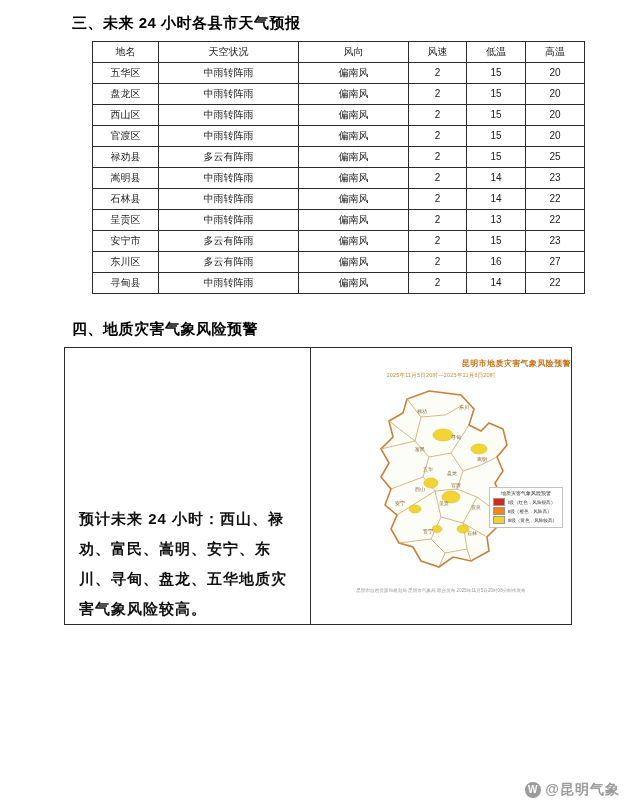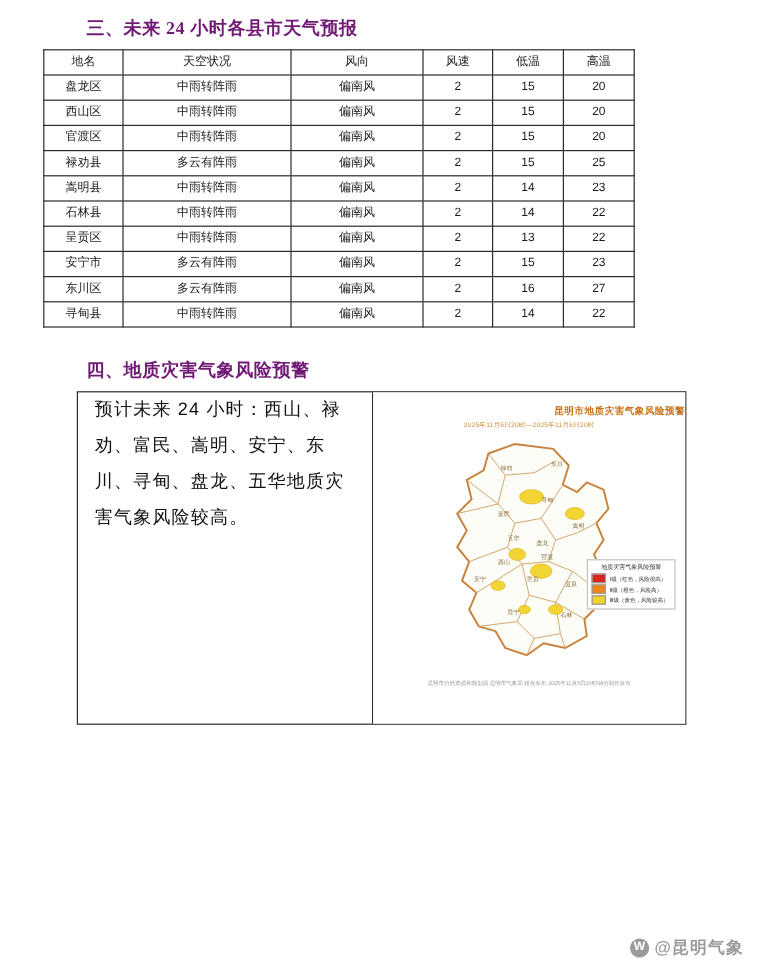--- a/index.html
+++ b/index.html
@@ -18,32 +18,31 @@
   .page {
     position: relative;
     width: 636px;
     height: 805px;
     box-sizing: border-box;
     padding: 14px 0 0 0;
   }
   .section-heading {
     font-size: 15px;
     font-weight: bold;
-    color: #701a75;
+    color: #000000;
     margin: 0 0 8px 72px;
     letter-spacing: 0.5px;
-    font-family: Liberation Serif, serif;
   }
   .section-heading.second {
     margin-top: 26px;
     margin-bottom: 8px;
   }
   table.forecast {
     border-collapse: collapse;
-    margin-left: 36px;
+    margin-left: 92px;
     width: 492px;
     table-layout: fixed;
   }
   table.forecast th,
   table.forecast td {
     border: 1px solid #2b2b2b;
     font-size: 10px;
     text-align: center;
     height: 20px;
     padding: 0;
@@ -70,22 +69,23 @@
     height: 278px;
     border: 1px solid #2b2b2b;
     box-sizing: border-box;
     display: flex;
   }
   .lower-left {
     width: 246px;
     border-right: 1px solid #2b2b2b;
     box-sizing: border-box;
     display: flex;
-    align-items: flex-start;
+    align-items: flex-end;
     padding: 0 14px;
+    font-weight: bold;
   }
   .lower-left p {
     margin: 0;
     font-size: 15px;
     line-height: 30px;
     letter-spacing: 1px;
     color: #111;
   }
   .lower-right {
     flex: 1;
@@ -203,20 +203,28 @@
       <tr>
         <th>地名</th>
         <th>天空状况</th>
         <th>风向</th>
         <th>风速</th>
         <th>低温</th>
         <th>高温</th>
       </tr>
     </thead>
     <tbody>
+      <tr>
+        <td>五华区</td>
+        <td>中雨转阵雨</td>
+        <td>偏南风</td>
+        <td>2</td>
+        <td>15</td>
+        <td>20</td>
+      </tr>
       <tr>
         <td>盘龙区</td>
         <td>中雨转阵雨</td>
         <td>偏南风</td>
         <td>2</td>
         <td>15</td>
         <td>20</td>
       </tr>
       <tr>
         <td>西山区</td>

